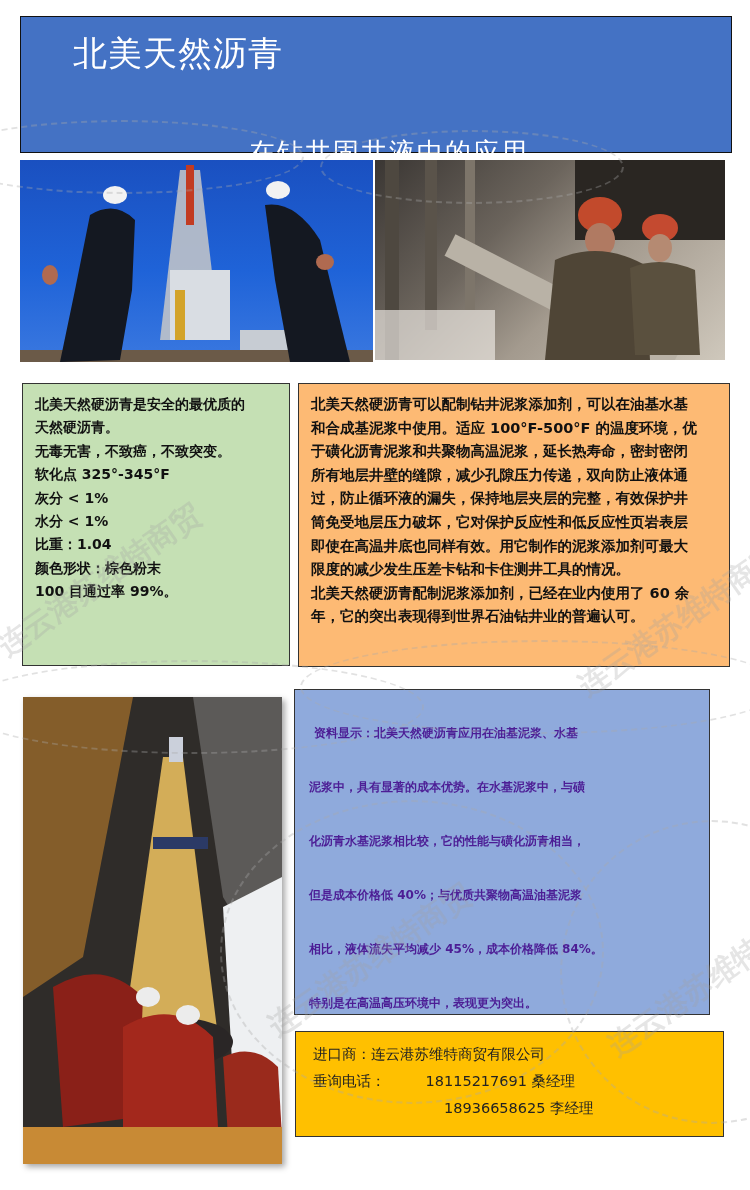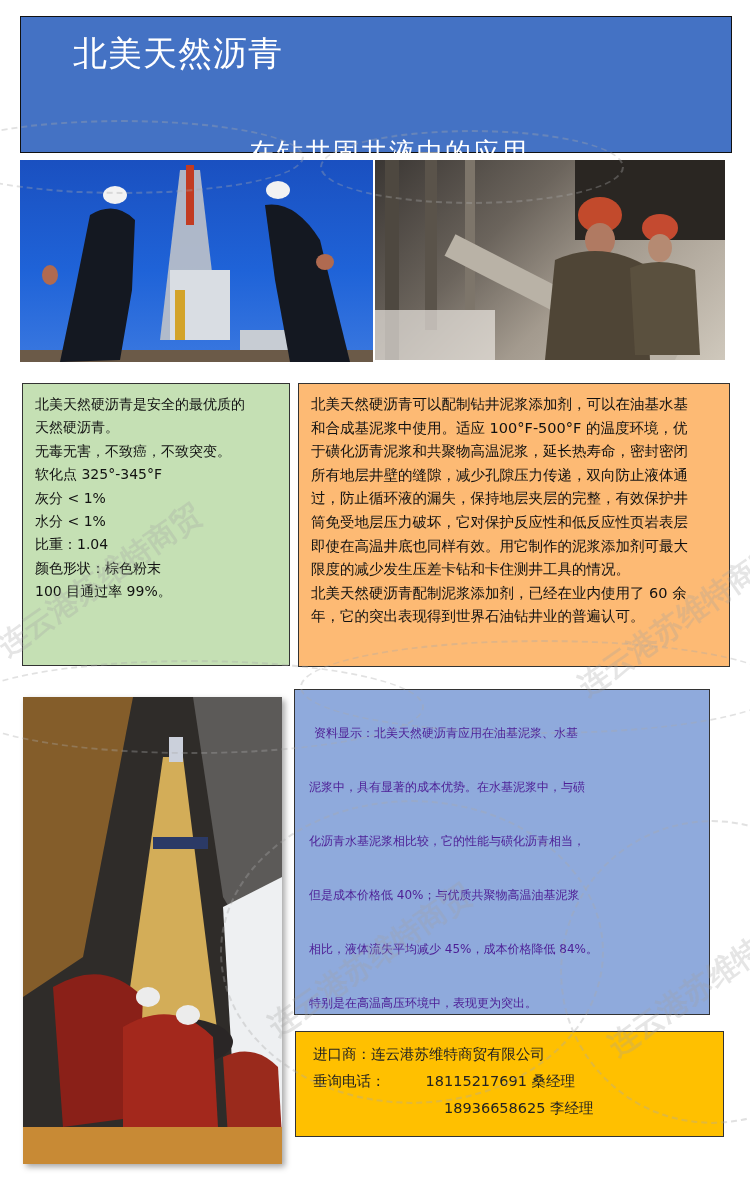--- a/index.html
+++ b/index.html
@@ -38,21 +38,21 @@
   
   .photo { overflow: hidden; }
   #photo1 { left: 20px; top: 160px; width: 353px; height: 202px;
     background: linear-gradient(180deg,#1a50c0 0%, #1f63d8 55%, #3a78e0 100%); }
   #photo2 { left: 375px; top: 160px; width: 350px; height: 200px;
     background: linear-gradient(135deg,#3a3633 0%, #6b645c 35%, #a39a8e 60%, #cfc8bc 100%); }
   #photo3 { left: 23px; top: 697px; width: 259px; height: 467px;
     background: linear-gradient(180deg,#3b3631 0%, #8a6f3a 35%, #c09a4a 55%, #7a2218 80%, #b0762a 100%);
     box-shadow: 3px 3px 6px rgba(0,0,0,0.35); }
   
-  .tbox { border: 1.5px solid #333; color: #111; font-weight: normal; z-index: 2; }
+  .tbox { border: 1.5px solid #333; color: #111; font-weight: bold; z-index: 2; }
   #green-box { left: 22px; top: 383px; width: 268px; height: 283px;
     background: #C5E0B4; padding: 9px 0 0 12px; font-size: 14px; line-height: 23.4px; }
   #orange-box { left: 298px; top: 383px; width: 432px; height: 284px;
     background: #fdba74; padding: 9px 10px 0 12px; font-size: 14.5px; line-height: 23.6px; }
   #blue-box { left: 294px; top: 689px; width: 416px; height: 326px;
     background: #8FAADC; padding: 16px 8px 0 14px; font-size: 12px; line-height: 54px; color: #4c1d95; }
   #yellow-box { left: 295px; top: 1031px; width: 429px; height: 106px;
     background: #FFC000; padding: 9px 0 0 17px; font-size: 14.5px; line-height: 27px;
     font-weight: normal; font-family: "DejaVu Serif", serif; color: #222; }
   .line { display: block; white-space: nowrap; }

